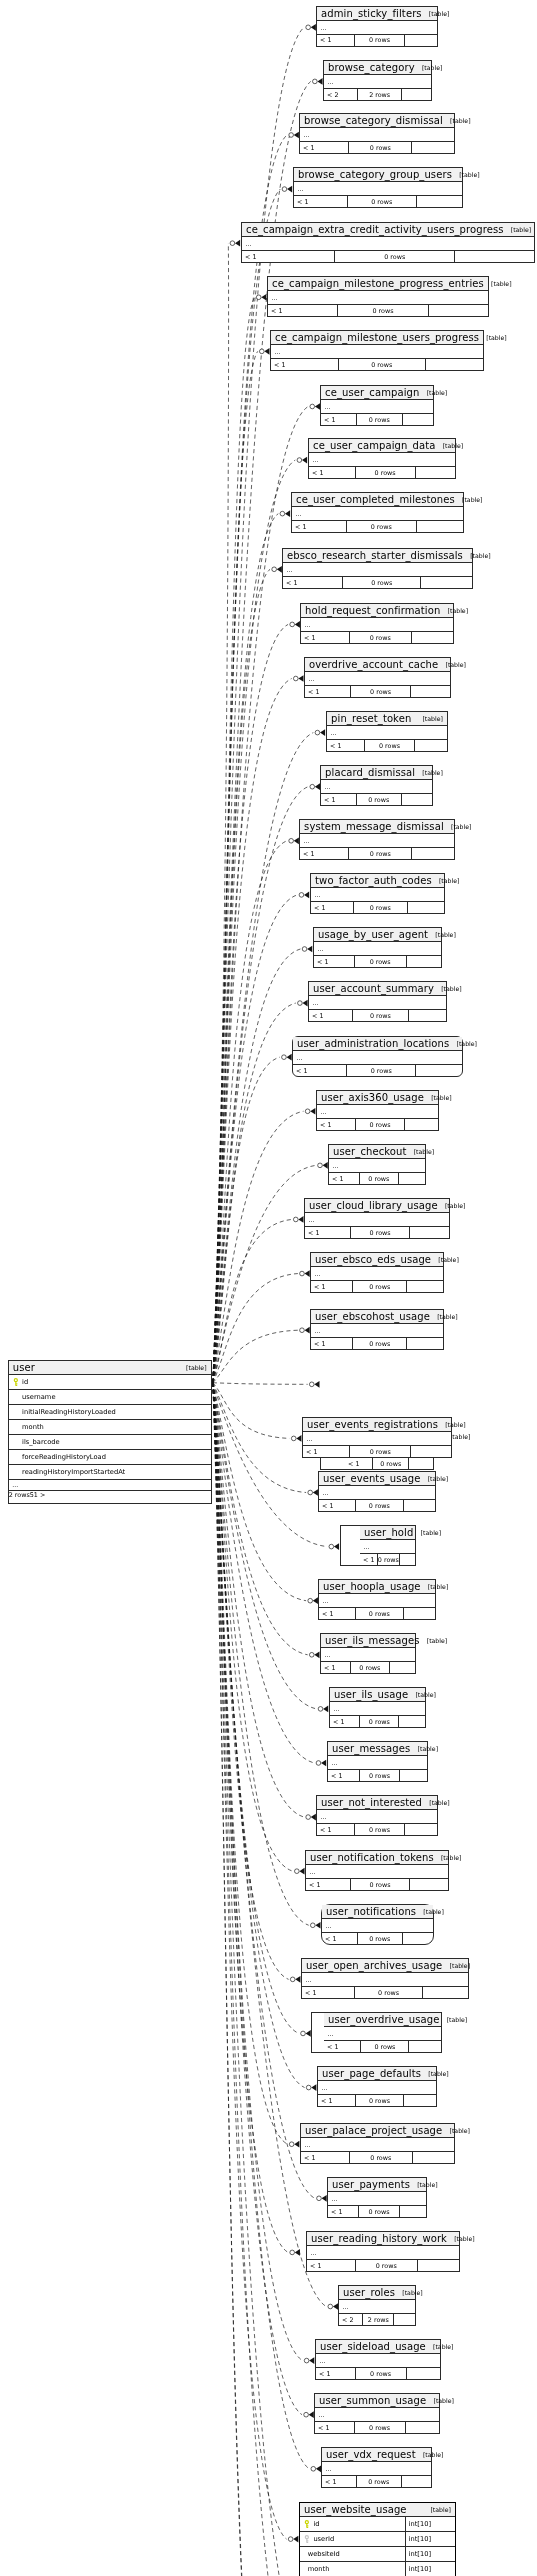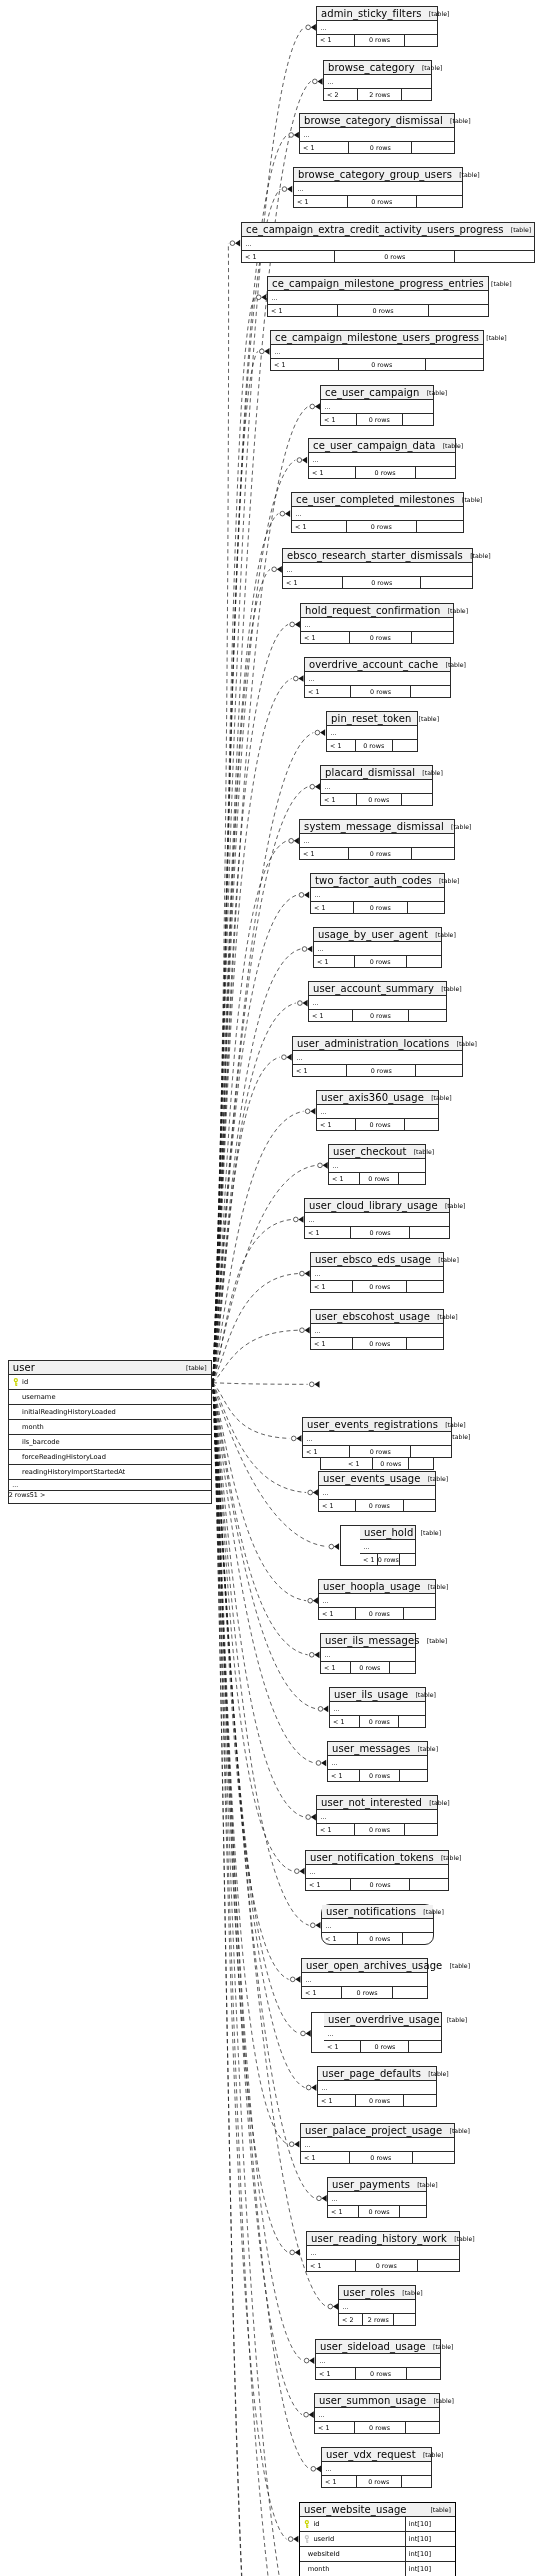--- a/index.html
+++ b/index.html
@@ -340,21 +340,21 @@
           <div class="nm">overdrive_account_cache</div>
           <div class="tag">[table]</div>
         </div>
         <div class="dots">...</div>
         <div class="foot">
           <div class="c c1">&lt; 1</div>
           <div class="c c2">0 rows</div>
           <div class="c c3"></div>
         </div>
       </div>
-      <div class="tbox" style="left: 326px; top: 711px; width: 92px;">
+      <div class="tbox" style="left: 326px; top: 711px; width: 122px;">
         <div class="hdr">
           <div class="nm">pin_reset_token</div>
           <div class="tag">[table]</div>
         </div>
         <div class="dots">...</div>
         <div class="foot">
           <div class="c c1">&lt; 1</div>
           <div class="c c2">0 rows</div>
           <div class="c c3"></div>
         </div>
@@ -412,21 +412,21 @@
           <div class="nm">user_account_summary</div>
           <div class="tag">[table]</div>
         </div>
         <div class="dots">...</div>
         <div class="foot">
           <div class="c c1">&lt; 1</div>
           <div class="c c2">0 rows</div>
           <div class="c c3"></div>
         </div>
       </div>
-      <div class="tbox" style="left: 292px; top: 1036px; width: 171px;">
+      <div class="tbox" style="left: 292px; top: 1036px; width: 171px; border-radius: 6px;">
         <div class="hdr">
           <div class="nm">user_administration_locations</div>
           <div class="tag">[table]</div>
         </div>
         <div class="dots">...</div>
         <div class="foot">
           <div class="c c1">&lt; 1</div>
           <div class="c c2">0 rows</div>
           <div class="c c3"></div>
         </div>
@@ -616,21 +616,21 @@
           <div class="nm">user_notifications</div>
           <div class="tag">[table]</div>
         </div>
         <div class="dots">...</div>
         <div class="foot">
           <div class="c c1">&lt; 1</div>
           <div class="c c2">0 rows</div>
           <div class="c c3"></div>
         </div>
       </div>
-      <div class="tbox" style="left: 301px; top: 1958px; width: 127px;">
+      <div class="tbox" style="left: 301px; top: 1958px; width: 168px;">
         <div class="hdr">
           <div class="nm">user_open_archives_usage</div>
           <div class="tag">[table]</div>
         </div>
         <div class="dots">...</div>
         <div class="foot">
           <div class="c c1">&lt; 1</div>
           <div class="c c2">0 rows</div>
           <div class="c c3"></div>
         </div>

